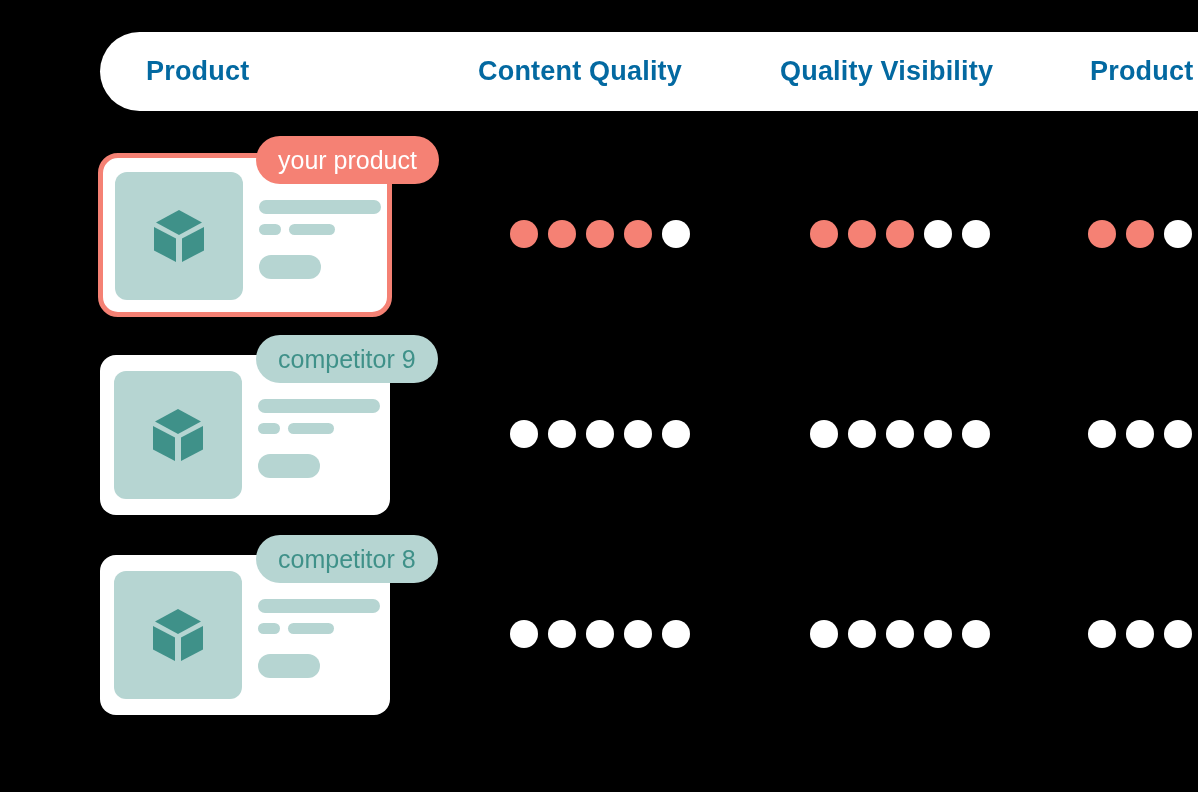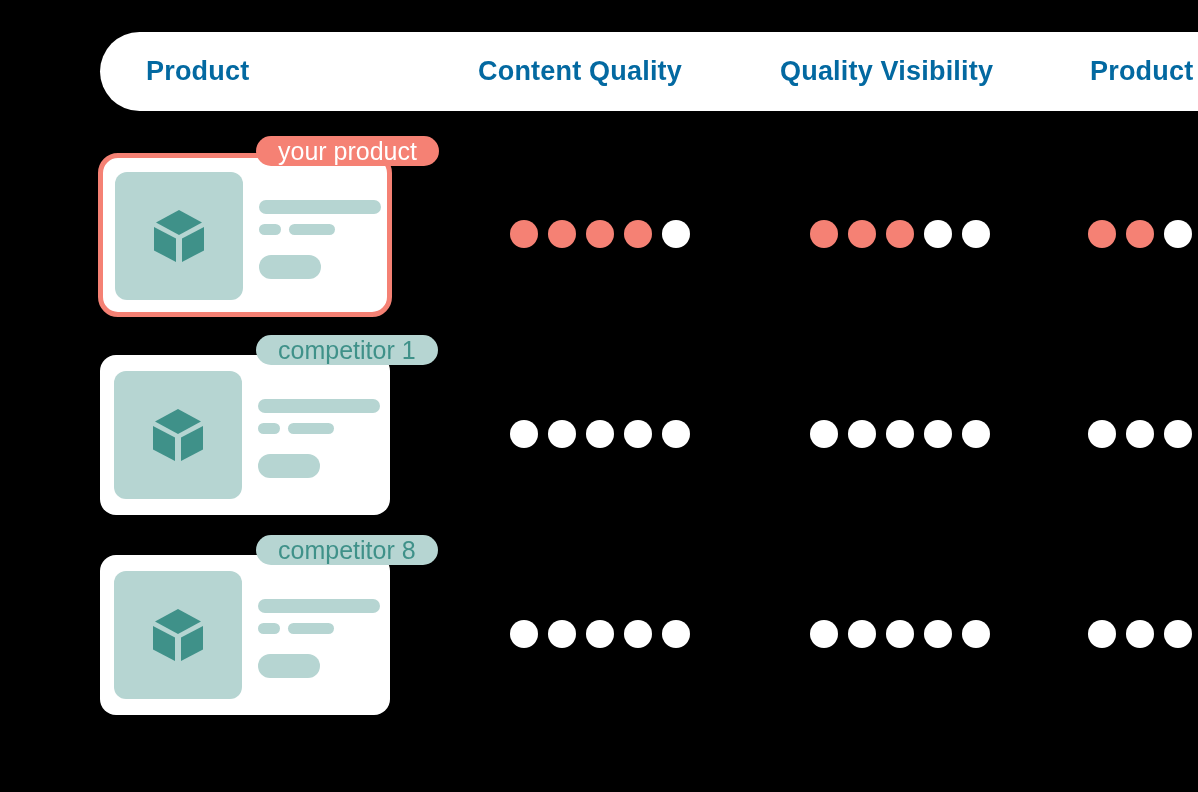--- a/index.html
+++ b/index.html
@@ -111,21 +111,21 @@
   }
   .line-wide   { width: 122px; height: 14px; }
   .line-short  { width: 22px;  height: 11px; }
   .line-medium { width: 46px;  height: 11px; }
   .line-row    { display: flex; gap: 8px; align-items: center; margin-top: 10px; }
   .line-btn    { width: 62px; height: 24px; border-radius: 12px; margin-top: 20px; }
 
   
   .badge {
     position: absolute;
-    height: 30px;
+    height: 48px;
     display: flex;
     align-items: center;
     justify-content: center;
     border-radius: 24px;
     font-size: 25px;
     padding: 0 22px;
     white-space: nowrap;
     box-sizing: border-box;
   }
   .badge-your {
@@ -229,21 +229,21 @@
         </div>
         <div class="card-lines">
           <div class="line line-wide"></div>
           <div class="line-row">
             <div class="line line-short"></div>
             <div class="line line-medium"></div>
           </div>
           <div class="line line-btn"></div>
         </div>
       </div>
-      <div class="badge badge-comp">competitor 1</div>
+      <div class="badge badge-comp">competitor 9</div>
       <div class="dots dots-content">
         <div class="dot"></div>
         <div class="dot"></div>
         <div class="dot"></div>
         <div class="dot"></div>
         <div class="dot"></div>
       </div>
       <div class="dots dots-search">
         <div class="dot"></div>
         <div class="dot"></div>

